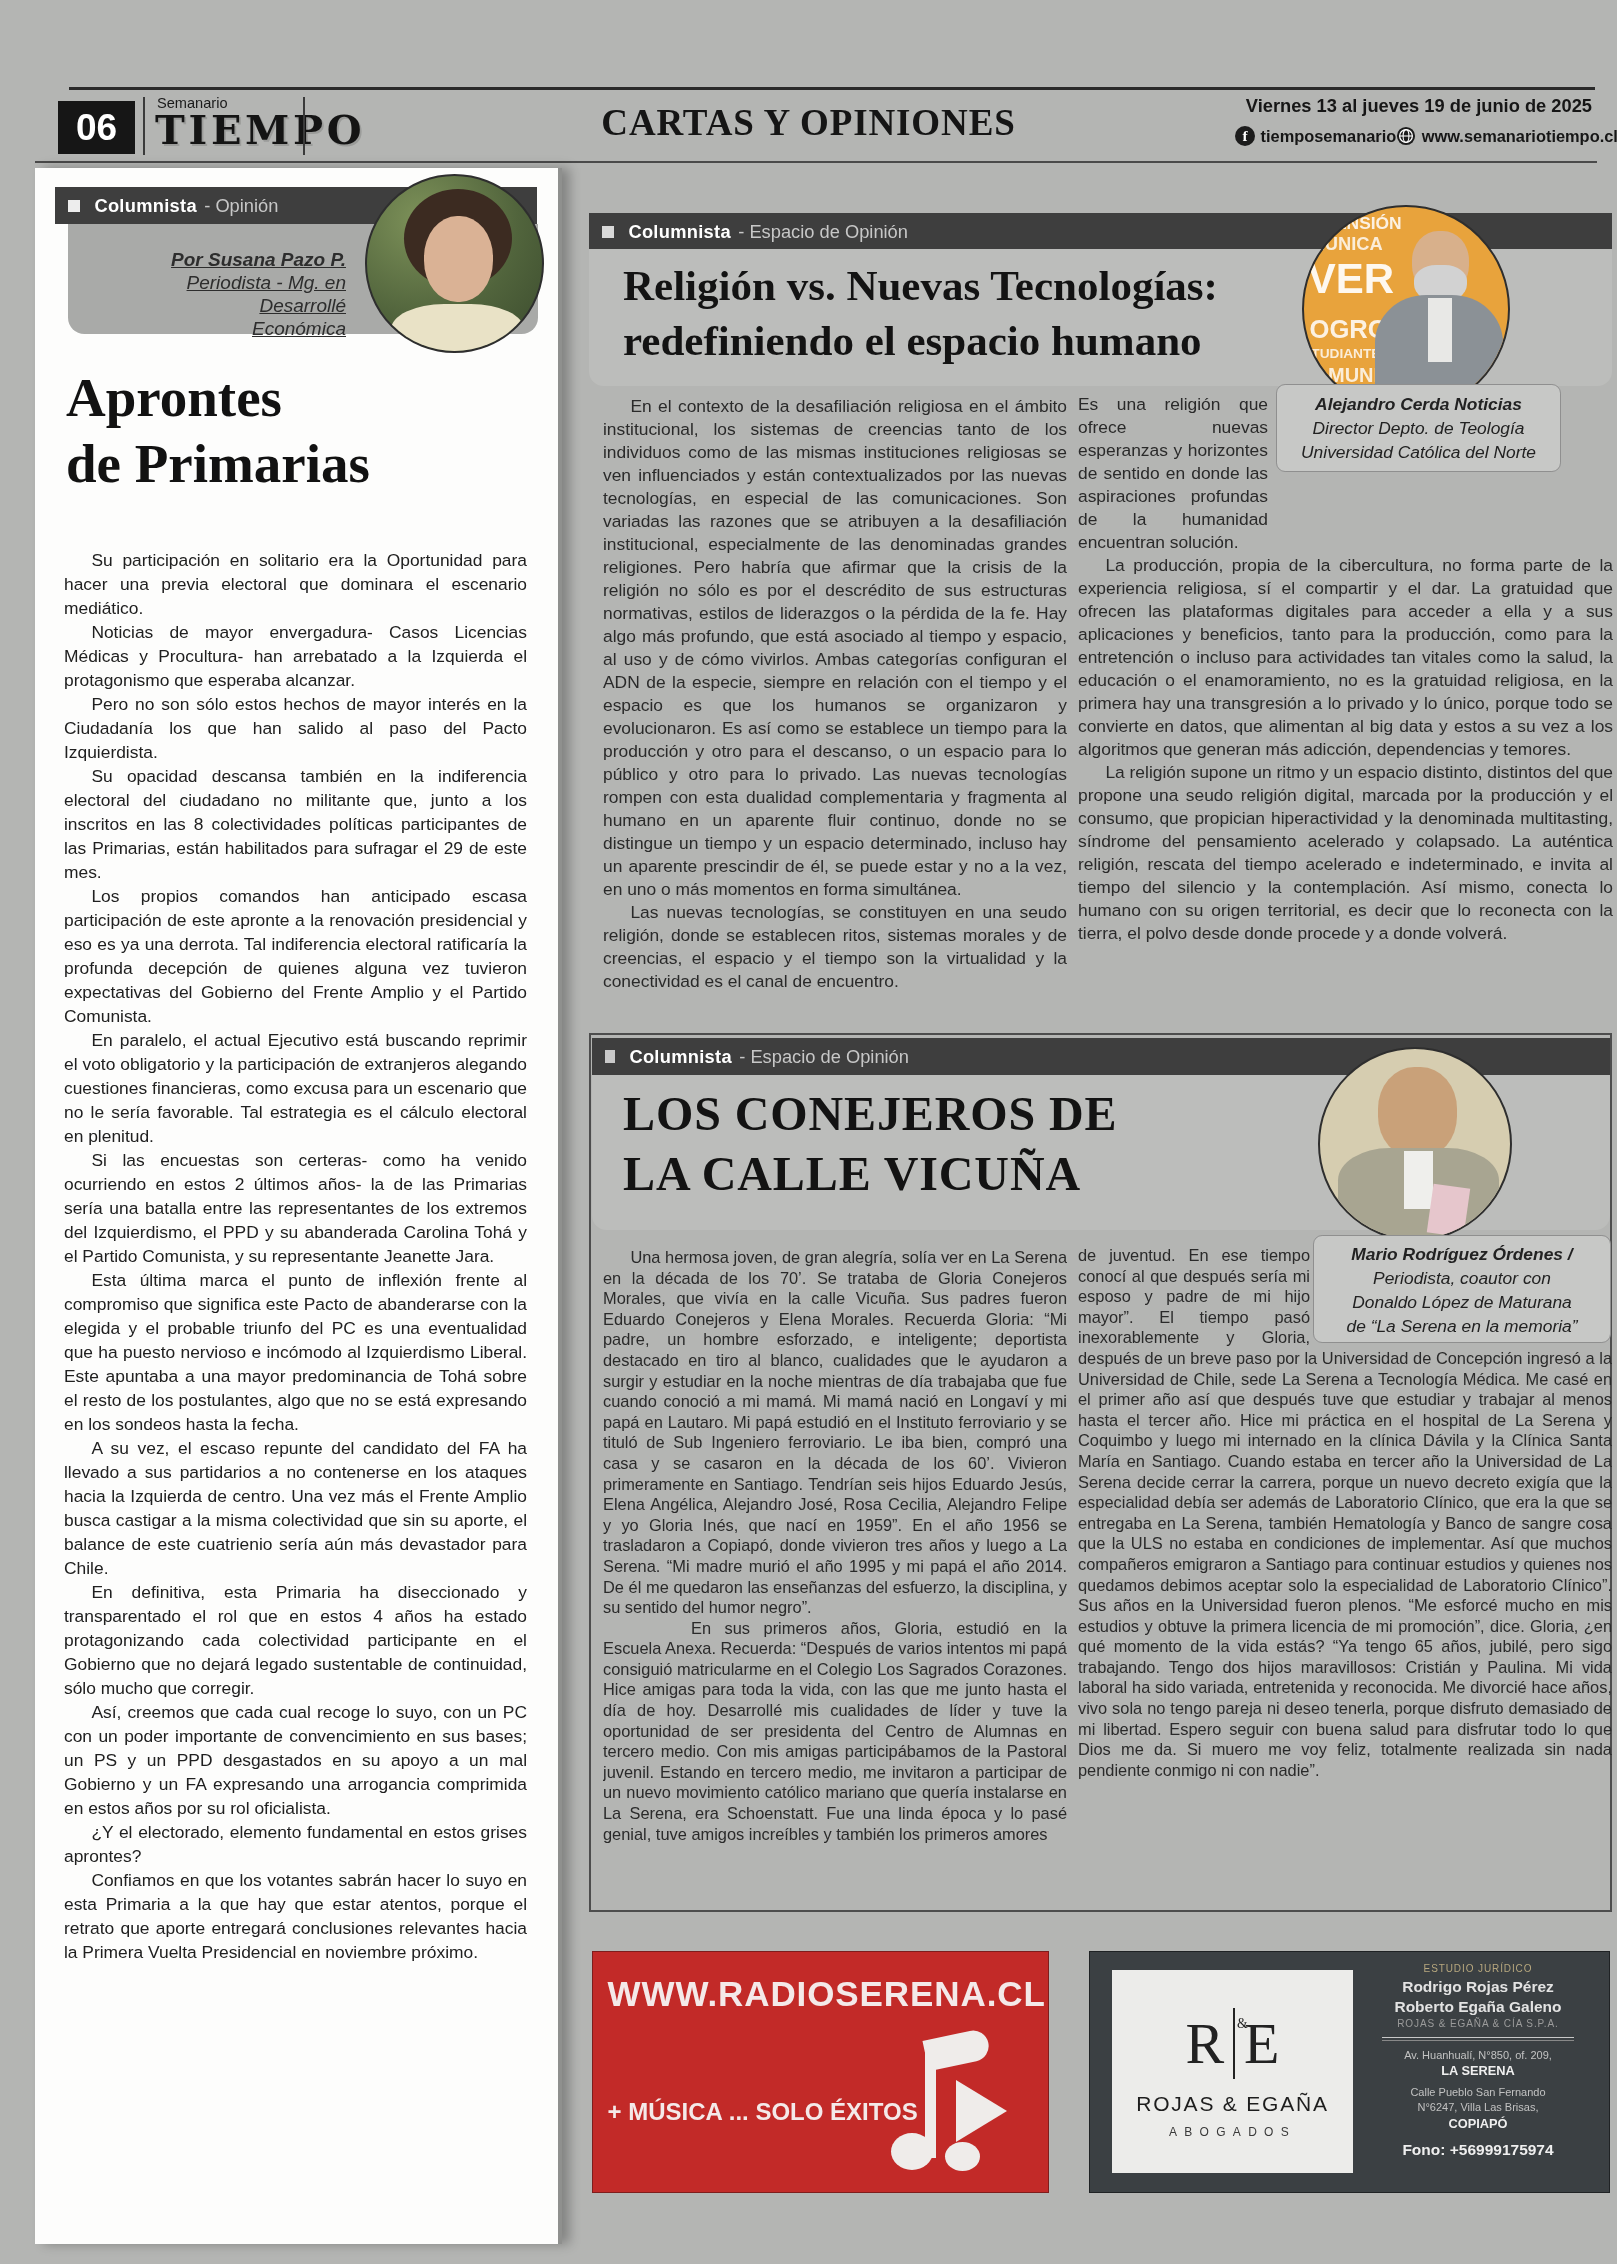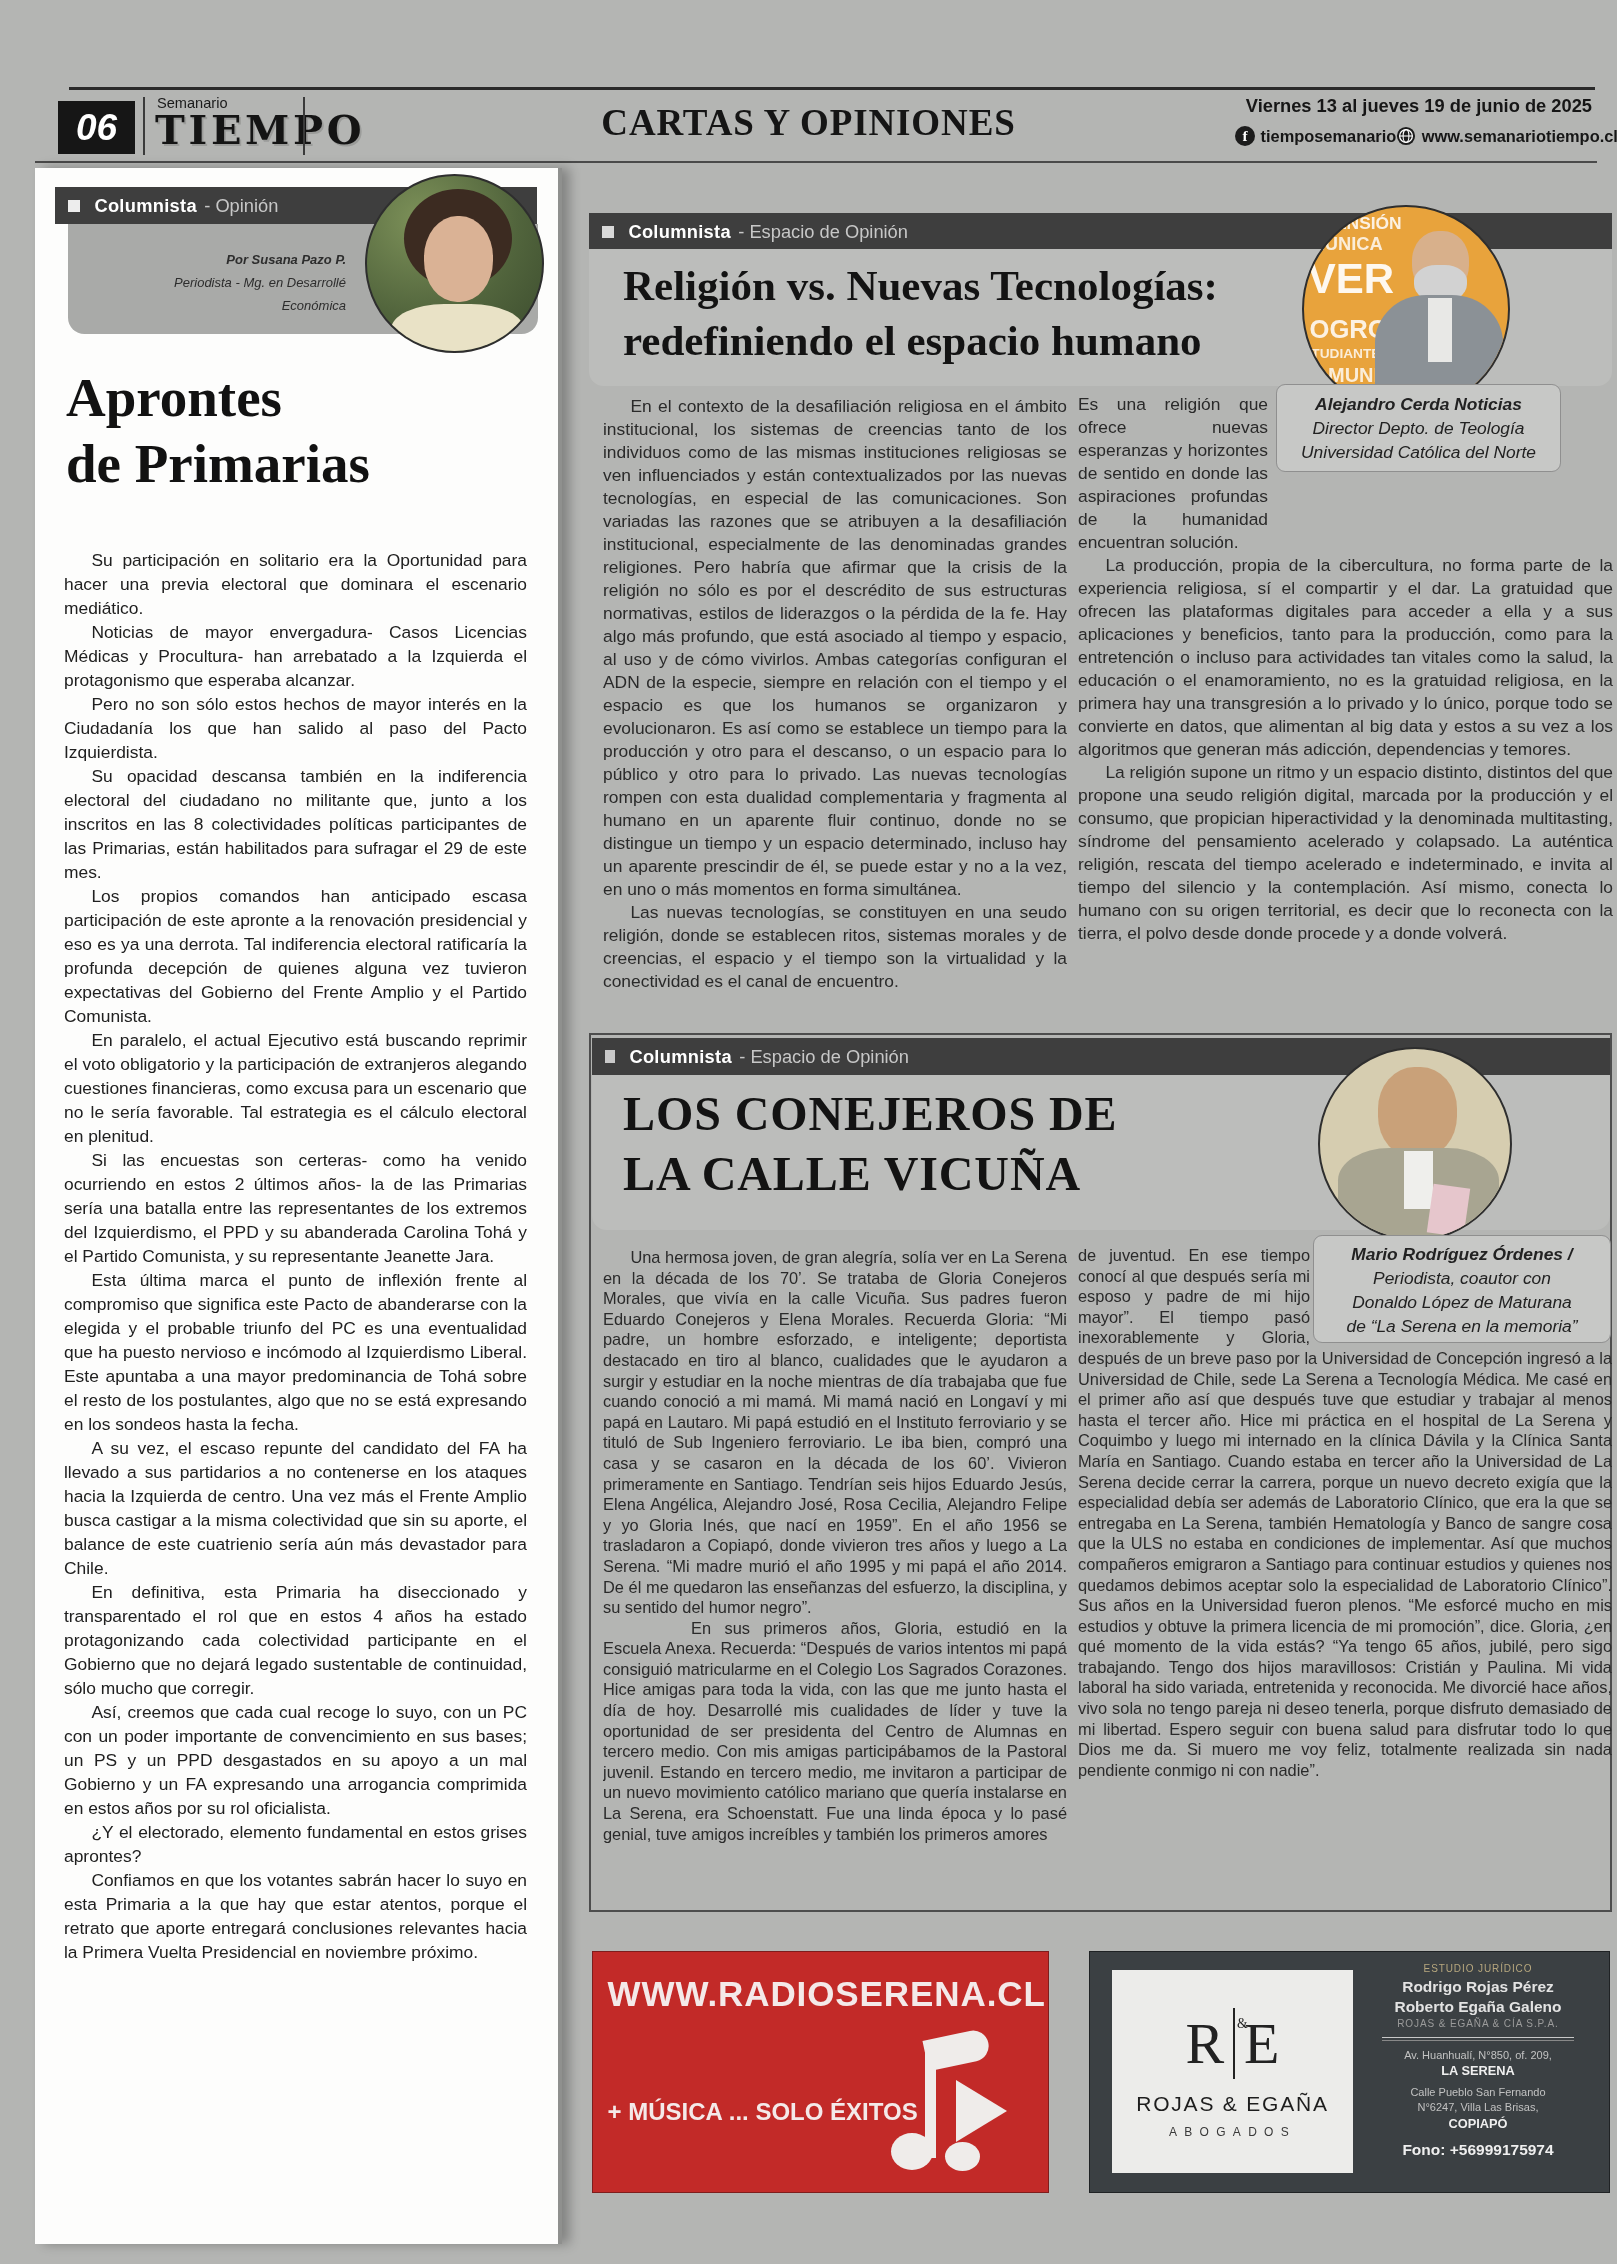--- a/index.html
+++ b/index.html
@@ -19,21 +19,21 @@
   .photo-circle{border-radius:50%;border:2.7px solid #2e2e2e;overflow:hidden;box-sizing:border-box;}
   .vline{width:1.8px;background:#3a3a3a;}
   .law-small{color:#c2c2c2;font-size:11px;line-height:14.6px;}
   .law-city{color:#efefef;font-weight:bold;font-size:12.8px;line-height:17.4px;}
 </style>
 </head>
 <body>
 
 <div class="abs rule" style="left:69px;top:87px;width:1526px;height:2.7px;"></div>
 
-<div class="abs" style="left:58px;top:101px;width:77px;height:53px;background:#161616;color:#fff;display:flex;align-items:center;justify-content:center;font-weight:bold;font-size:37px;font-style:italic;">06</div>
+<div class="abs" style="left:58px;top:101px;width:77px;height:53px;background:#161616;color:#fff;display:flex;align-items:center;justify-content:center;font-weight:bold;font-size:37px;">06</div>
 
 <div class="abs vline" style="left:143px;top:97px;height:58px;"></div>
 <div class="abs" style="left:157px;top:95px;font-size:14.6px;font-weight:normal;color:#1a1a1a;">Semanario</div>
 <div class="abs" style="left:155px;top:106px;font-family:'DejaVu Serif',serif;font-weight:bold;font-size:40px;letter-spacing:3.7px;color:#141414;text-shadow:1.8px 1.8px 0 #9b9c9a;">TIEMPO</div>
 <div class="abs vline" style="left:303px;top:97px;height:58px;"></div>
 
 <div class="abs serif" style="left:530px;top:101px;width:557px;text-align:center;font-weight:bold;font-size:37px;letter-spacing:0.9px;color:#151515;">CARTAS Y OPINIONES</div>
 
 <div class="abs" style="left:1051px;top:95px;width:541px;text-align:right;font-weight:bold;font-size:18.3px;color:#161616;">Viernes 13 al jueves 19 de junio de 2025</div>
 <div class="abs" style="left:1235px;top:126px;width:356px;display:flex;align-items:center;justify-content:space-between;">
@@ -57,21 +57,21 @@
 
 <div class="abs" style="left:35px;top:168px;width:523px;height:2076px;background:#fdfdfc;border-right:4.6px solid #8f908e;box-shadow:8.2px 0 11px rgba(0,0,0,.28);"></div>
 
 <div class="abs kicker" style="left:55px;top:187px;width:482px;height:37px;">
   <span class="kbullet"></span>
   <span class="kb">Columnista</span>
   <span class="krest">- Opinión</span>
 </div>
 
 <div class="abs" style="left:68px;top:224px;width:470px;height:110px;background:#a9aaa8;border-radius:0 0 16.4px 16.4px;">
-  <div style="padding:24px 192px 0 35px;text-align:right;font-style:italic;color:#2d2d2d;font-size:13px;line-height:23px;">
+  <div style="padding:24px 192px 0 35px;text-align:right;font-style:italic;color:#2d2d2d;font-size:19px;line-height:23px;text-decoration:underline;">
     <div style="font-weight:bold;">Por Susana Pazo P.</div>
     <div>Periodista - Mg. en Desarrollé</div>
     <div>Económica</div>
   </div>
 </div>
 
 <div class="abs photo-circle" style="left:365px;top:174px;width:179px;height:179px;background:radial-gradient(circle at 30% 25%,#7d9159,#51643c 55%,#3a4a2d);">
   <div style="position:absolute;left:37px;top:12.8px;width:108px;height:99px;background:#3c2b21;border-radius:50%;"></div>
   <div style="position:absolute;left:57px;top:40px;width:69px;height:86px;background:#dab295;border-radius:48%;"></div>
   <div style="position:absolute;left:24px;top:128px;width:133px;height:64px;background:#e9e2c6;border-radius:40% 40% 0 0;"></div>

